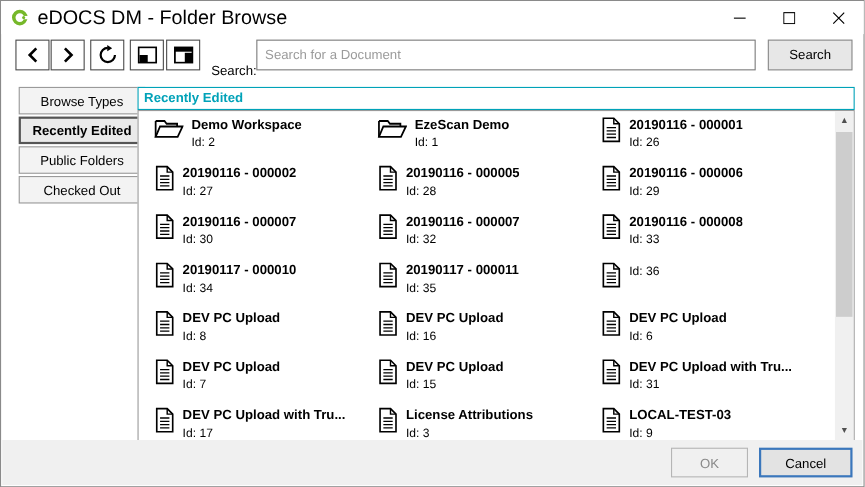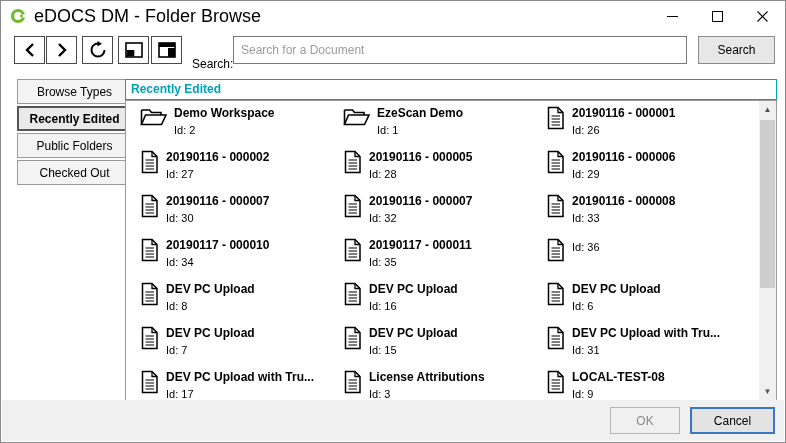--- a/index.html
+++ b/index.html
@@ -429,21 +429,21 @@
   <div class="grid-item">
 
     <span class="icon" style="display: inline-block;">
       <svg width="19" height="24" viewBox="0 0 19 24">
         <path d="M2.5 1.5 H12 L17 6.5 V22.5 H2.5 Z" fill="#fff" stroke="#000" stroke-width="1.5"></path>
         <path d="M12 1.5 V6.5 H17" fill="none" stroke="#000" stroke-width="1.3"></path>
         <path d="M5.5 10 H14 M5.5 13 H14 M5.5 16 H14 M5.5 19 H14" stroke="#000" stroke-width="1.2"></path>
       </svg>
     </span>
     <span class="itext">
-      <span class="iname">LOCAL-TEST-08</span>
+      <span class="iname">LOCAL-TEST-03</span>
       <span class="iid">Id: 9</span>
     </span>
   </div>
 </div>
     <div class="scrollbar">
       <div class="sb-arrow up">▲</div>
       <div class="sb-thumb"></div>
       <div class="sb-arrow down">▼</div>
     </div>
   </div>

